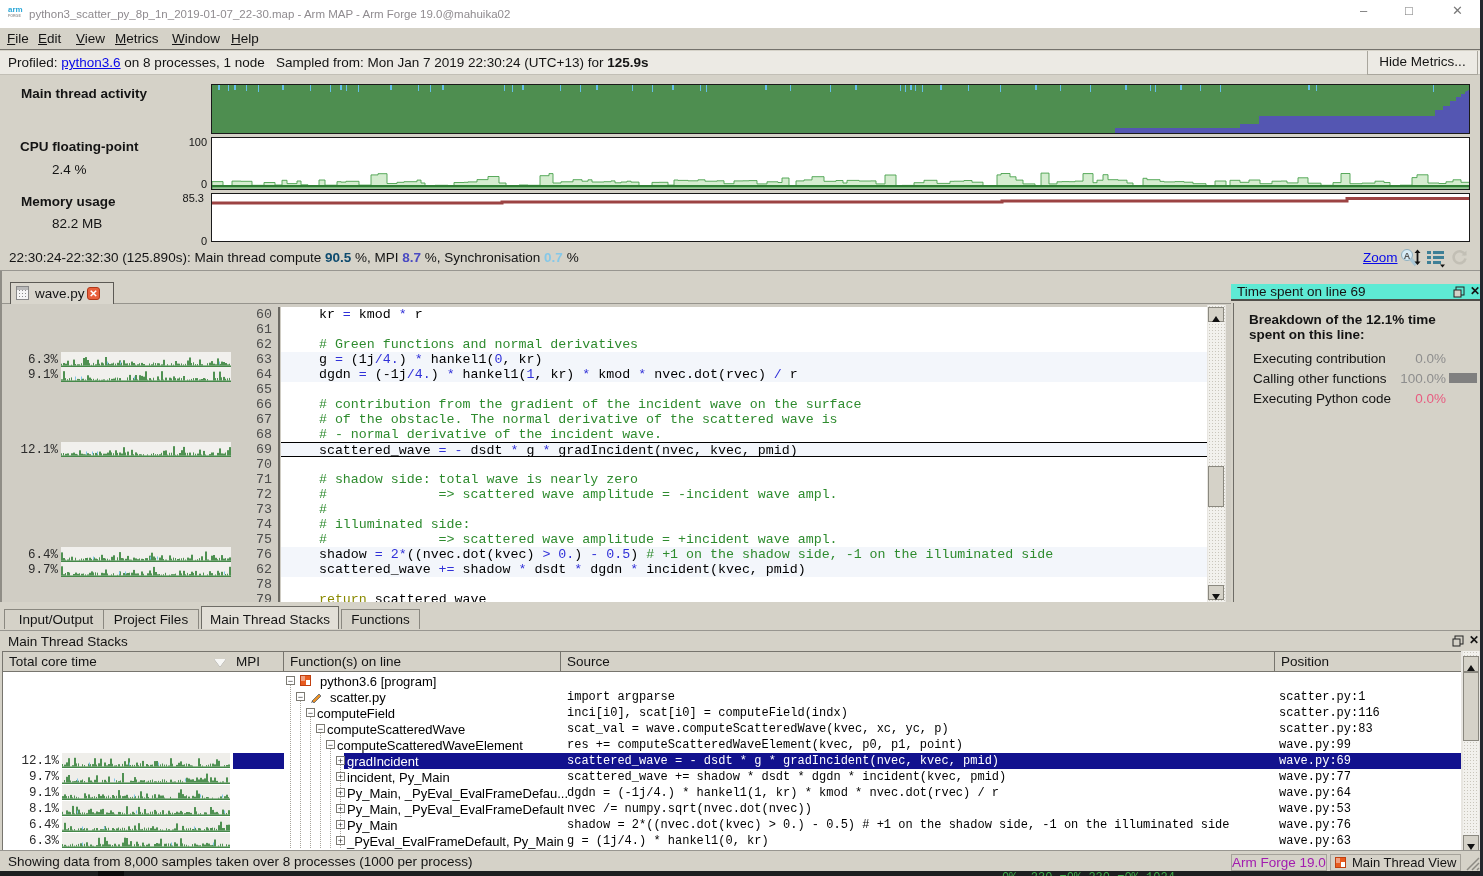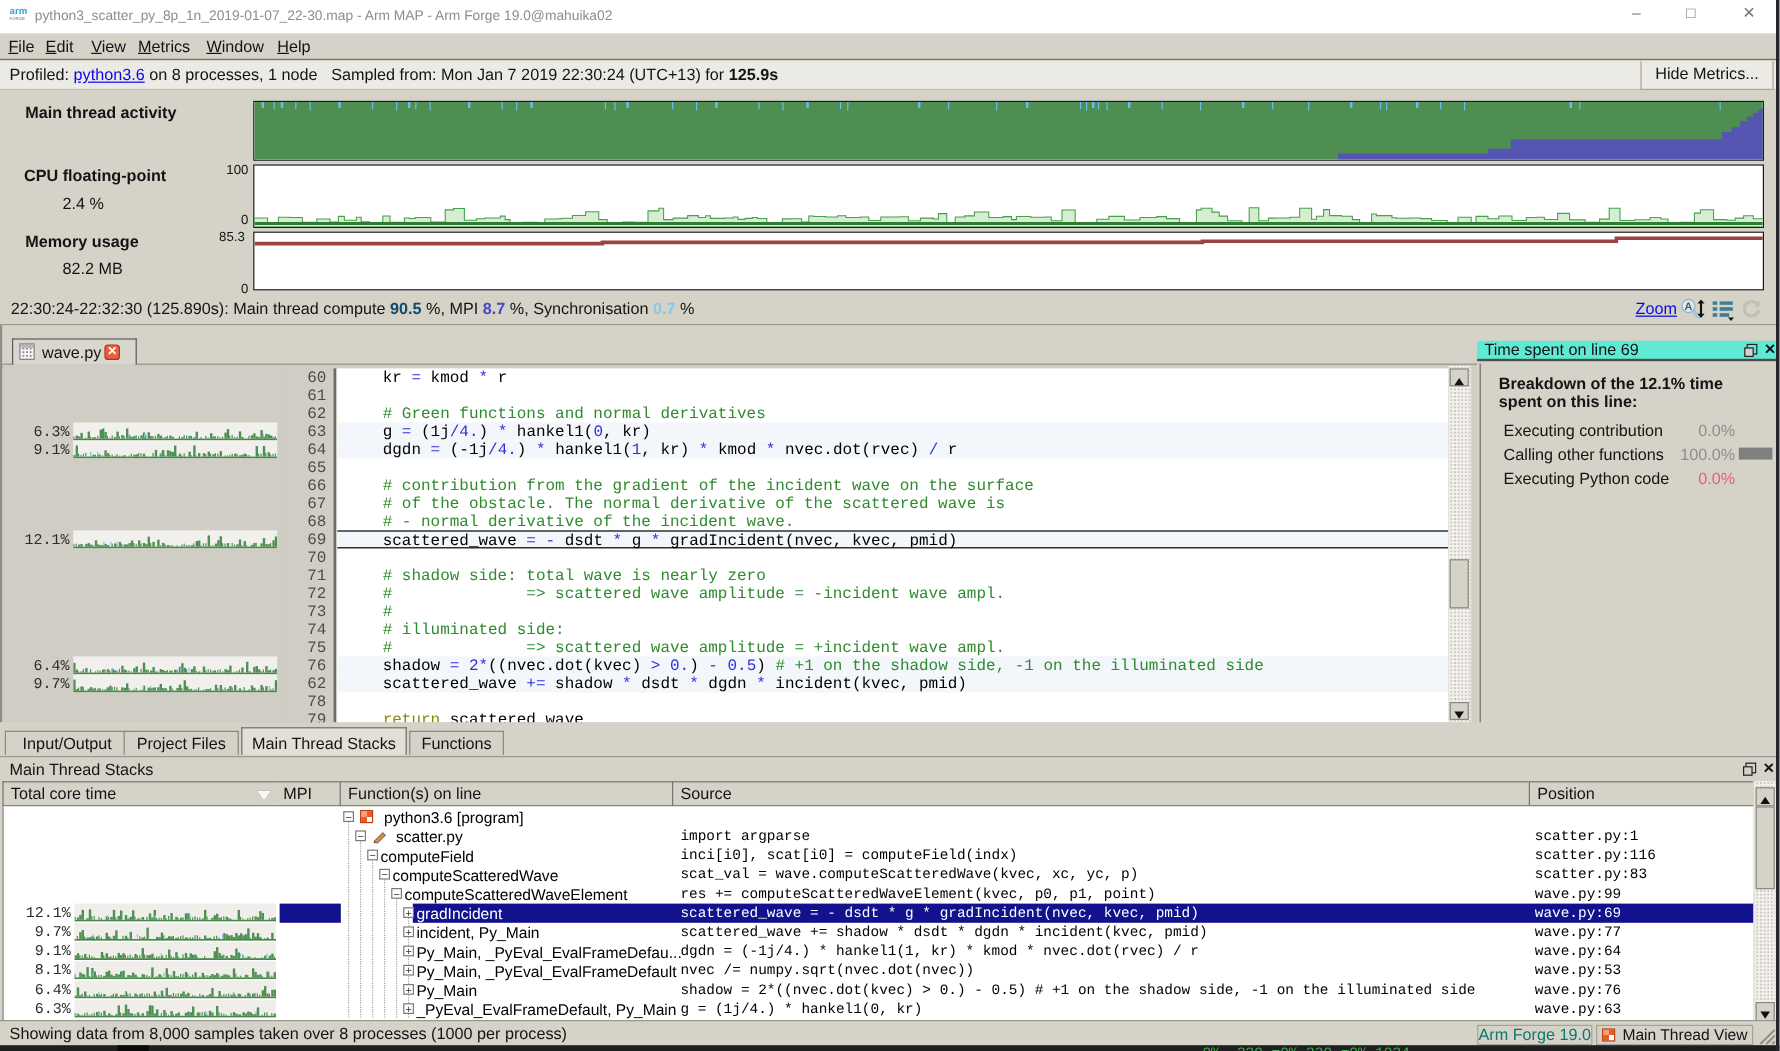--- a/index.html
+++ b/index.html
@@ -67,21 +67,21 @@
 .tsrc{position:absolute;left:564px;top:1px;font-size:12px;font-family:"Liberation Mono",monospace}
 .tpos{position:absolute;left:1276px;top:1px;font-size:12px;font-family:"Liberation Mono",monospace}
 .tfn{position:absolute;top:1px;font-size:13px}
 .tbox{position:absolute;width:9px;height:9px;border:1px solid #7c7a73;background:#fff;top:3px;font-size:9px;line-height:8px;text-align:center;color:#333}
 .navybar{position:absolute;background:#12128e;color:#fff}
 .tsel{color:#fff}
 .tpct{position:absolute;width:54px;text-align:right;font-size:12.5px;color:#2b2b2b;font-family:"Liberation Mono",monospace;top:1px}
 .tspark{position:absolute;left:59px;width:168px;height:15px;background:#efeeea}
 
 #statusbar{left:0;top:850px;width:1483px;height:21px;background:#d5d2c8;border-top:1px solid #989690;font-size:13.5px;color:#141414}
-#afbox{position:absolute;left:1231px;top:3px;width:96px;height:17px;border:1px solid #a5a29a;color:#0f766e;font-size:13.5px;text-align:center;line-height:16px}
+#afbox{position:absolute;left:1231px;top:3px;width:96px;height:17px;border:1px solid #a5a29a;color:#a21caf;font-size:13.5px;text-align:center;line-height:16px}
 #mtvbox{position:absolute;left:1330px;top:3px;width:131px;height:17px;border:1px solid #a5a29a;color:#141414;font-size:13px;line-height:16px;white-space:nowrap}
 #darkstrip{left:0;top:871px;width:1483px;height:5px;background:#1d1f20;color:#3fae4a;font-size:12px;font-family:"Liberation Mono",monospace;overflow:hidden}
 .vline{position:absolute;border-left:1px dotted #a7a49b;width:0}
 </style></head>
 <body>
 
 <div id="titlebar" class="abs">
   <div class="abs" style="left:8px;top:7px;width:16px;height:14px">
     <div style="color:#2da8d8;font-weight:bold;font-size:8px;line-height:6px;letter-spacing:0px">arm</div>
     <div style="color:#9a9a9a;font-size:4px;font-weight:bold;transform:scale(0.9);transform-origin:0 0">FORGE</div>

